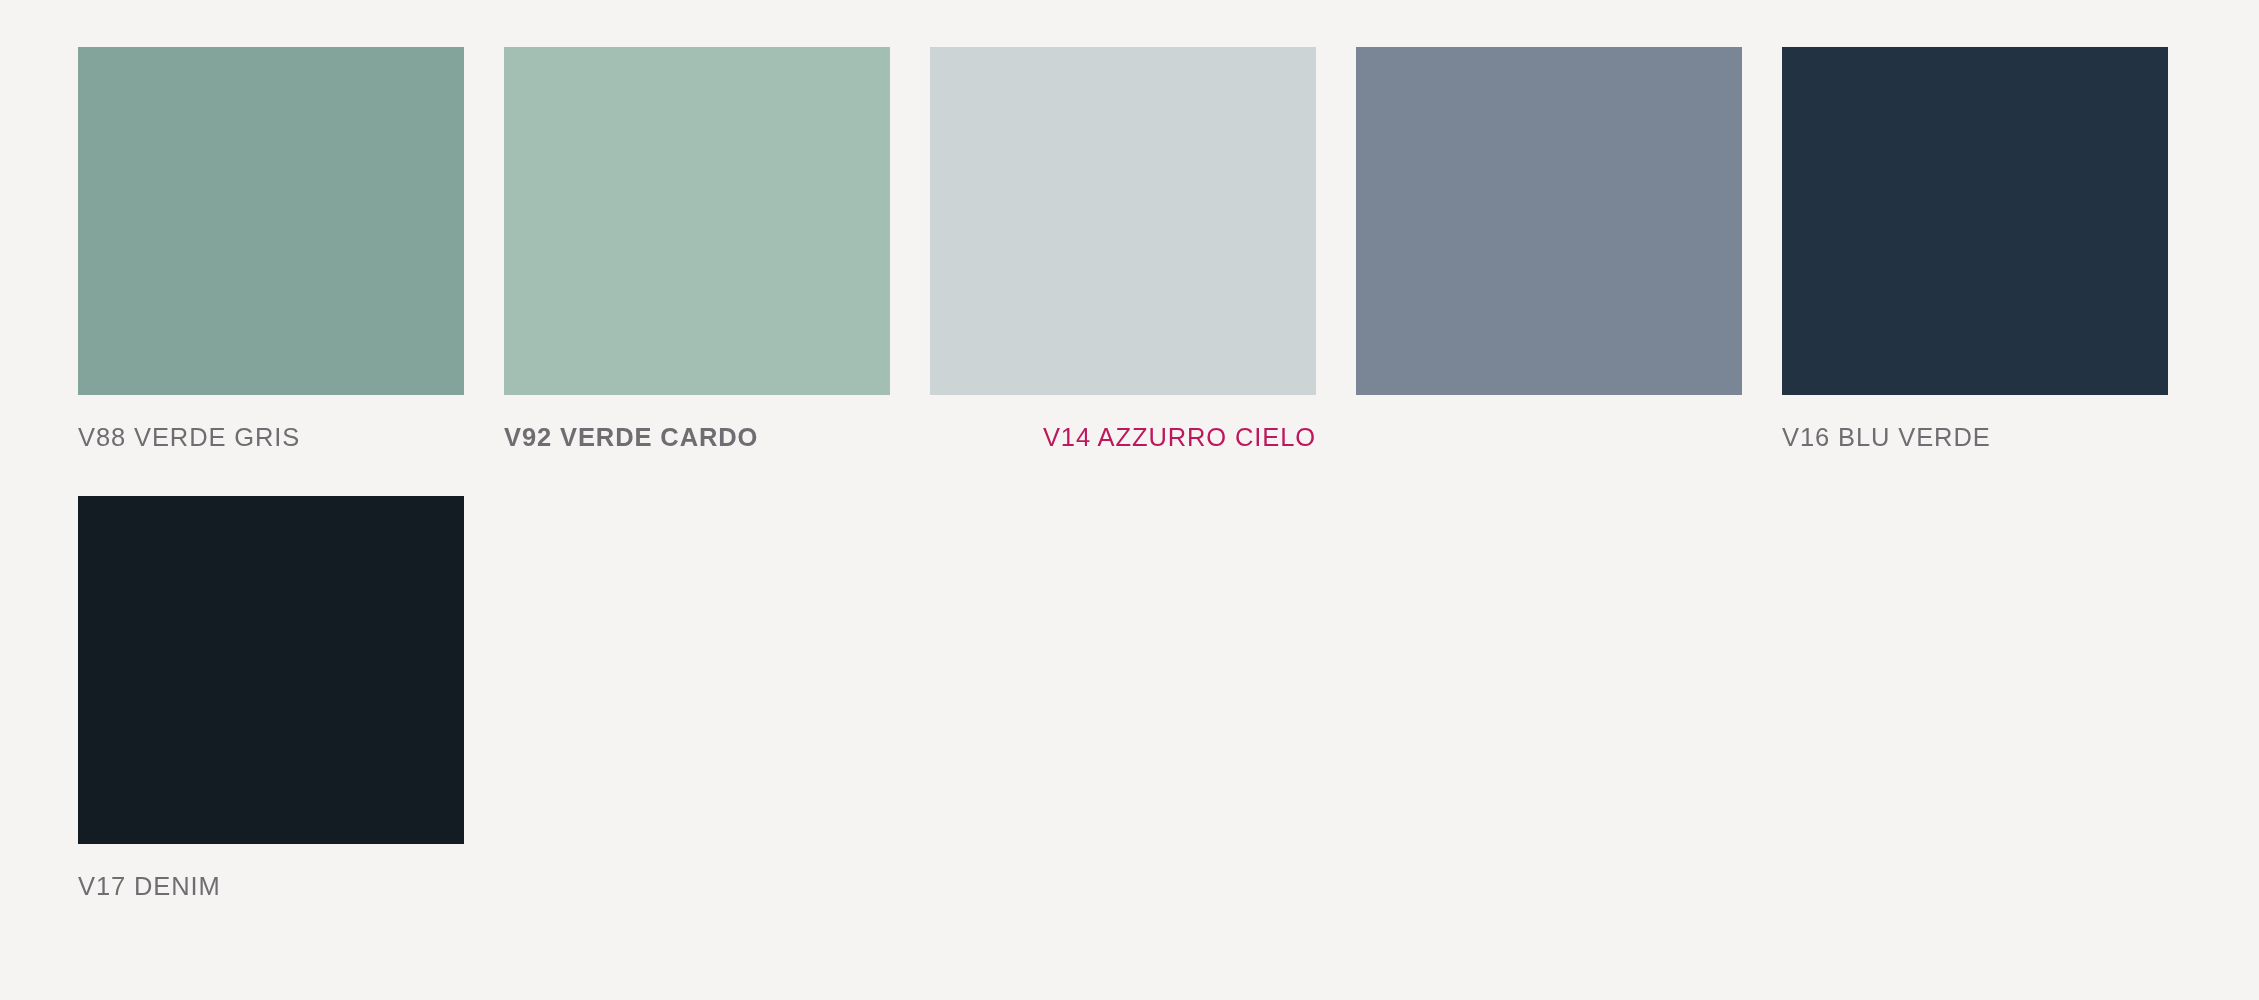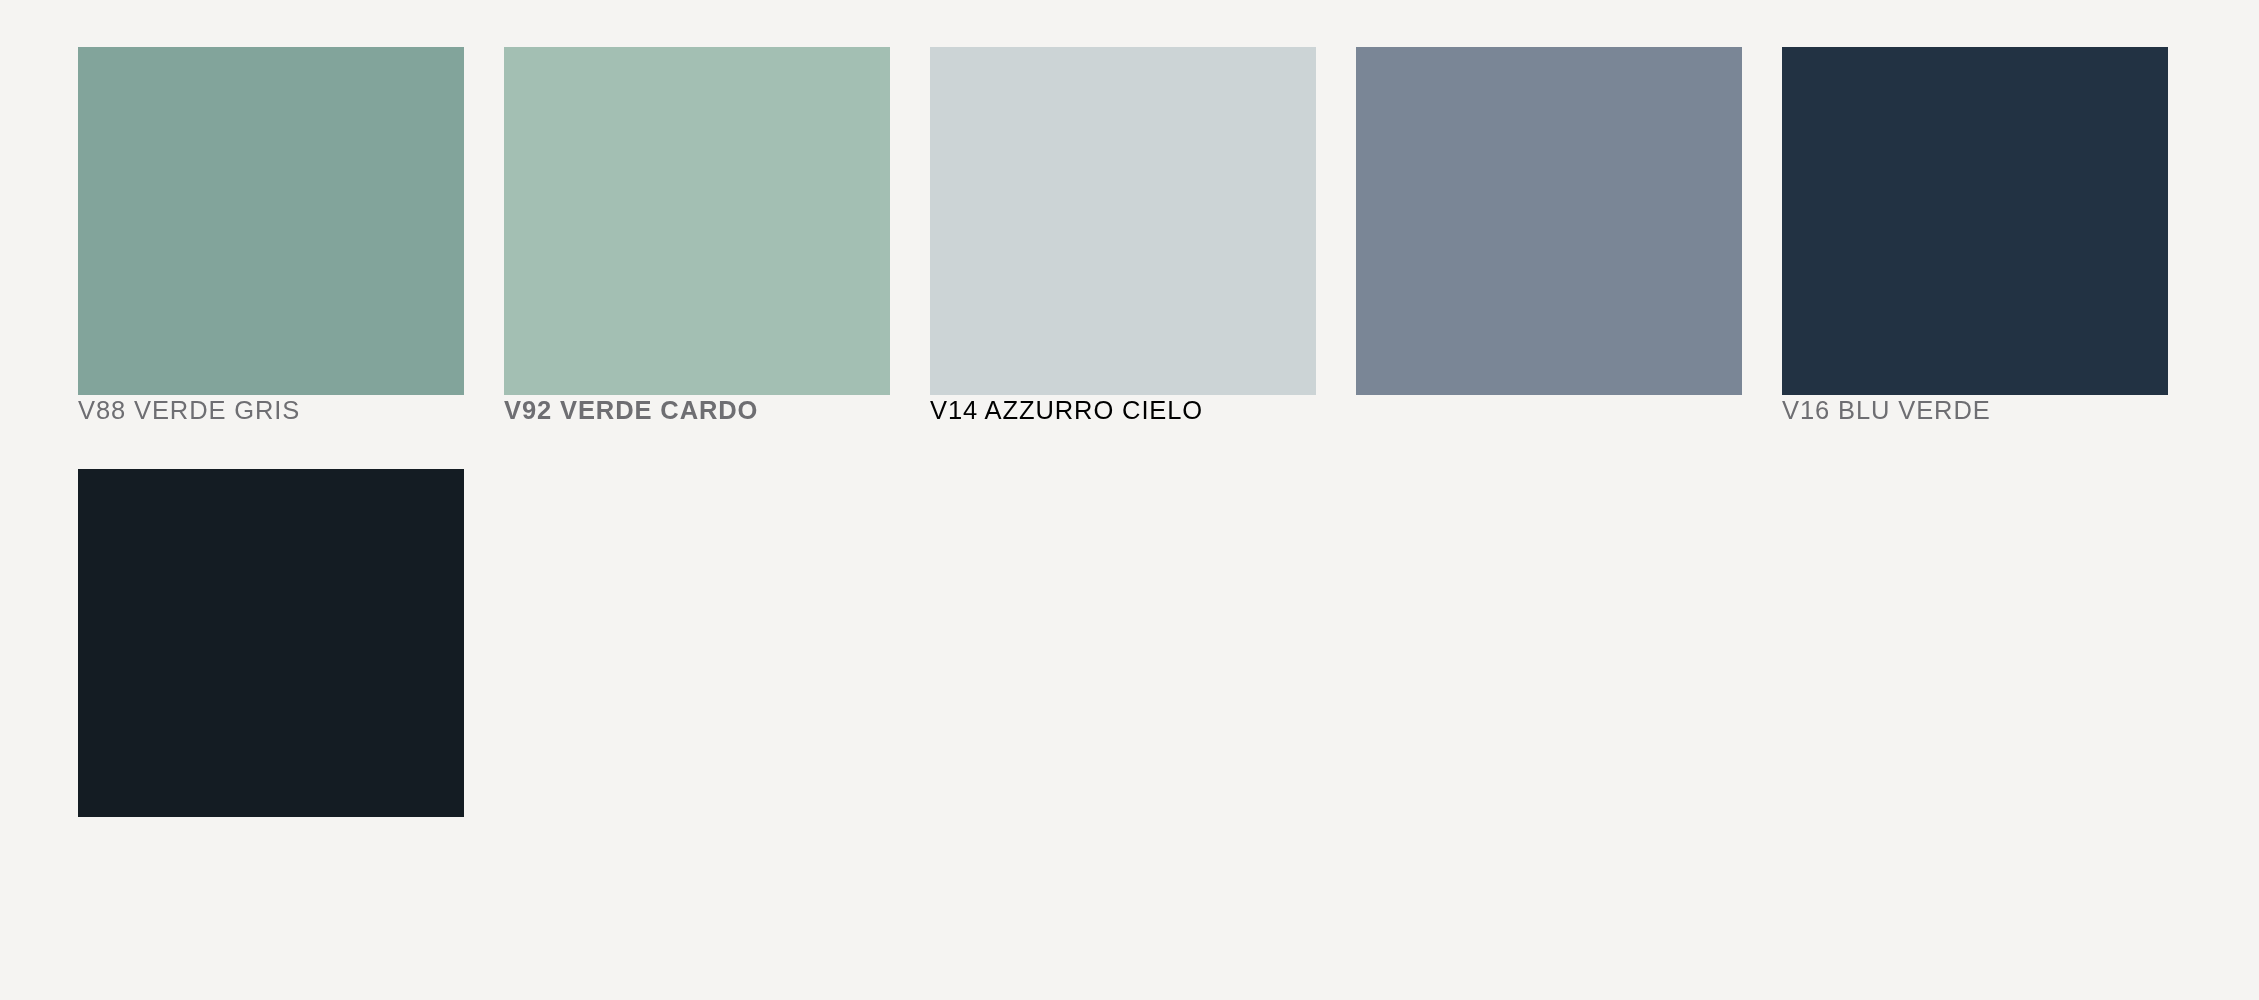--- a/index.html
+++ b/index.html
@@ -34,20 +34,21 @@
     flex-direction: column;
   }
 
   .swatch-chip {
     width: 386px;
     height: 348px;
     display: block;
   }
 
   .swatch-label {
+    margin-top: 27px;
     font-size: 25.5px;
     line-height: 30px;
     letter-spacing: 0.035em;
     color: #6e6e72;
     font-weight: 400;
     white-space: nowrap;
     font-family: "Liberation Sans", sans-serif;
   }
 </style>
 </head>
@@ -57,25 +58,26 @@
     <div class="swatch-card">
       <div class="swatch-chip" style="background-color: rgb(130, 164, 155);"></div>
       <div class="swatch-label" style="color: rgb(110, 110, 114);">V88 VERDE GRIS</div>
     </div>
     <div class="swatch-card">
       <div class="swatch-chip" style="background-color: rgb(163, 191, 179);"></div>
       <div class="swatch-label" style="color: rgb(110, 110, 114); font-weight: bold;">V92 VERDE CARDO</div>
     </div>
     <div class="swatch-card">
       <div class="swatch-chip" style="background-color: rgb(204, 212, 214);"></div>
-      <div class="swatch-label" style="color: #000000;">V14 AZZURRO CIELO</div>
+      <div class="swatch-label" style="color: #be185d; text-align: right;">V14 AZZURRO CIELO</div>
     </div>
     <div class="swatch-card">
       <div class="swatch-chip" style="background-color: rgb(122, 134, 150);"></div>
     </div>
     <div class="swatch-card">
       <div class="swatch-chip" style="background-color: rgb(34, 50, 67);"></div>
       <div class="swatch-label" style="color: rgb(110, 110, 114);">V16 BLU VERDE</div>
     </div>
     <div class="swatch-card">
       <div class="swatch-chip" style="background-color: rgb(20, 28, 35);"></div>
+      <div class="swatch-label" style="color: rgb(110, 110, 114);">V17 DENIM</div>
     </div>
   </main>
 
 </body></html>

